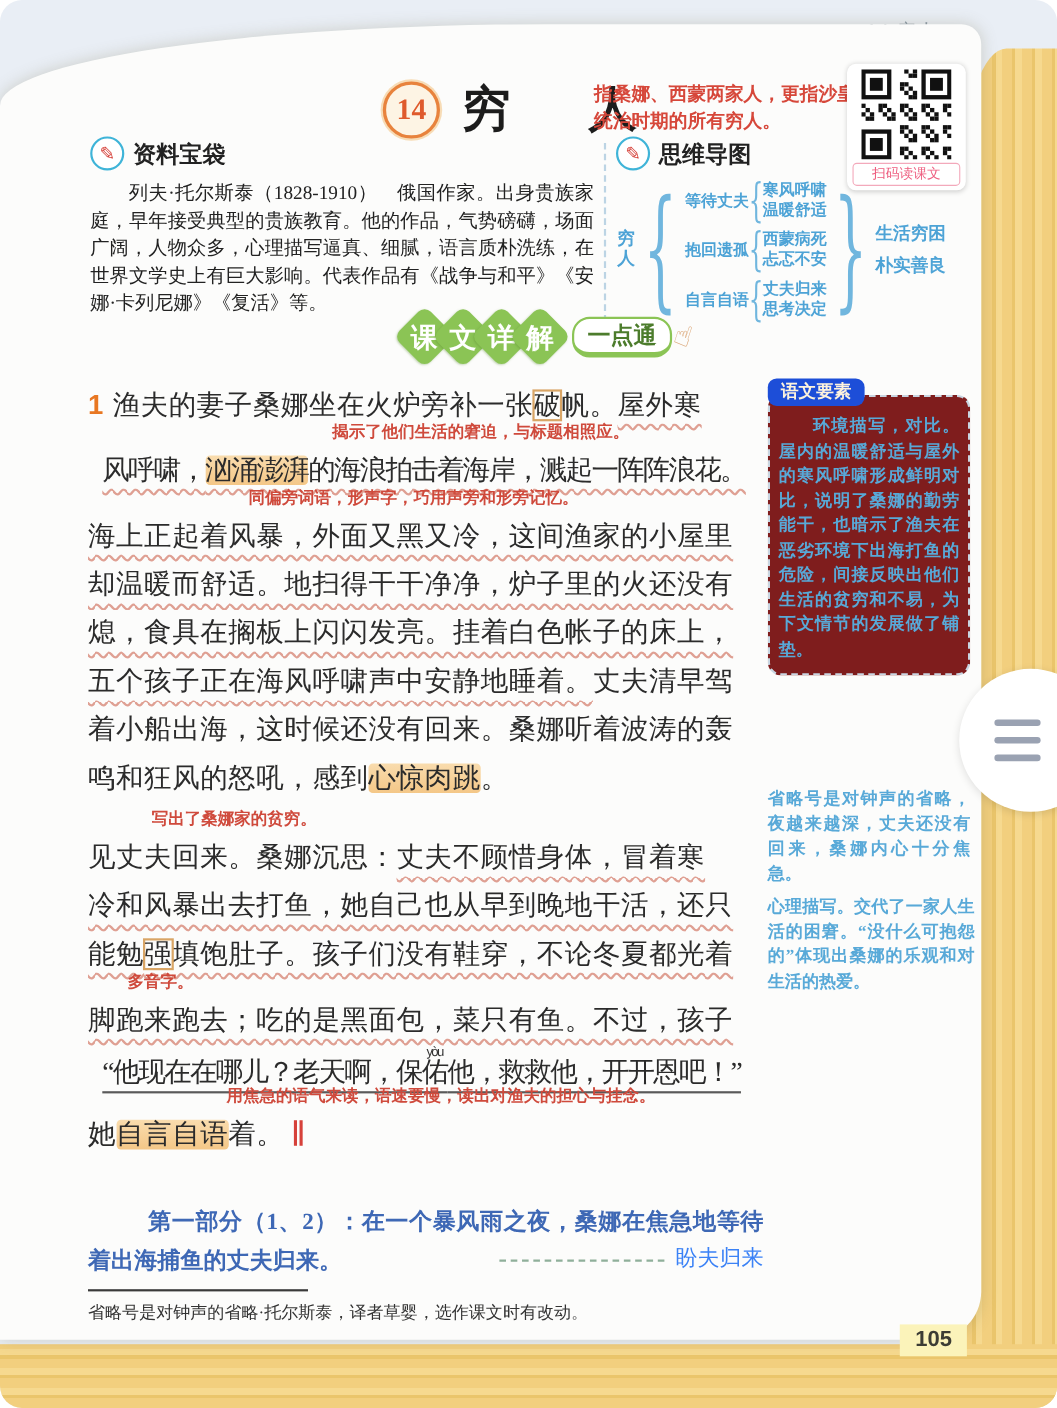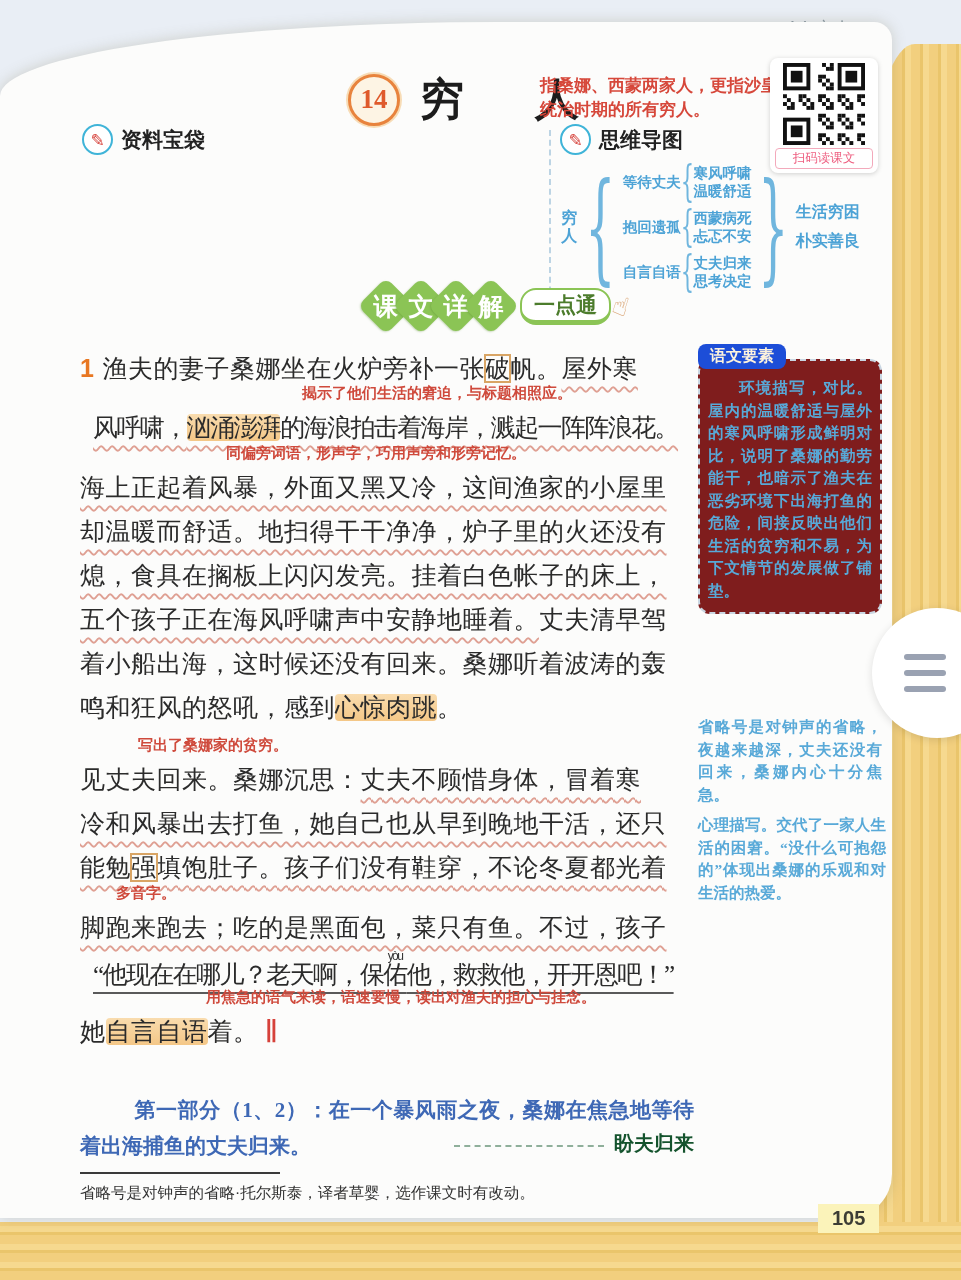--- a/index.html
+++ b/index.html
@@ -1,17 +1,17 @@
 <!DOCTYPE html>
 <html><head>
 <meta charset="utf-8">
 <style>
   html,body{margin:0;padding:0;}
   body{font-family:"Liberation Serif","DejaVu Serif",serif;}
-  .stage{position:relative;width:961px;height:1280px;background:#e9eef5;overflow:hidden;}
+  .stage{position:relative;width:961px;height:1280px;background:#e9eef5;overflow:hidden;border-radius:20px;}
 
   
   .band-right{position:absolute;top:44px;right:0;width:86px;bottom:0;
     background:repeating-linear-gradient(90deg,#f2cf7e 0 9px,#eac56b 9px 12px,#f6d98f 12px 18px);
     border-top-left-radius:40px 120px;}
   .band-bottom{position:absolute;left:0;bottom:0;width:100%;height:58px;
     background:repeating-linear-gradient(0deg,#f2cf7e 0 9px,#eac56b 9px 12px,#f6d98f 12px 18px);}
   .page{position:absolute;left:0;top:22px;width:892px;height:1196px;background:#fcfcfb;
     border-radius:500px 18px 44px 0 / 74px 18px 44px 0;box-shadow:0 0 14px rgba(120,110,70,.25);}
   .corner-label{position:absolute;left:788px;top:18px;font-size:16px;color:#8b9aa7;
@@ -102,21 +102,21 @@
   .indent2{text-indent:2em;}
   .side-note1{position:absolute;left:698px;top:694px;width:184px;}
   .side-note2{position:absolute;left:698px;top:792px;width:188px;}
 
   
   .summary{position:absolute;left:80px;top:1070px;width:614px;color:#3e68b5;font-weight:bold;
     font-size:21px;line-height:36px;text-align:justify;text-indent:2.6em;}
   .sum-tag{position:absolute;left:80px;top:1108px;width:614px;text-align:right;}
   .dash-line{display:inline-block;width:150px;border-top:2px dashed #8faf9a;vertical-align:middle;
     margin-right:10px;}
-  .tag-green{color:#14532d;font-weight:bold;font-size:20px;}
+  .tag-green{color:#3b82f6;font-weight:normal;font-size:20px;}
   .footer{position:absolute;left:80px;top:1150px;width:614px;}
   .footer-rule{width:200px;border-top:2px solid #3a3a3a;margin-bottom:9px;}
   .footer-text{font-size:15.5px;color:#333;}
 </style>
 </head>
 <body>
 
 <div class="stage">
 
   <div class="corner-label">14 穷人</div>
@@ -228,20 +228,21 @@
               <rect x="2" y="16" width="3" height="3" fill="#111"></rect>
         </svg>
       <div class="qr-label">扫码读课文</div>
     </div>
 
     <div class="ziliao">
       <div class="sec-head">
         <span class="pencil-badge">✎</span>
         <span class="sec-title">资料宝袋</span>
       </div>
+      <div class="ziliao-body">列夫·托尔斯泰（1828-1910）　俄国作家。出身贵族家庭，早年接受典型的贵族教育。他的作品，气势磅礴，场面广阔，人物众多，心理描写逼真、细腻，语言质朴洗练，在世界文学史上有巨大影响。代表作品有《战争与和平》《安娜·卡列尼娜》《复活》等。</div>
     </div>
 
     <div class="div-v"></div>
 
     <div class="mindmap">
       <div class="sec-head">
         <span class="pencil-badge">✎</span>
         <span class="sec-title">思维导图</span>
       </div>
       <div class="mm-body">

